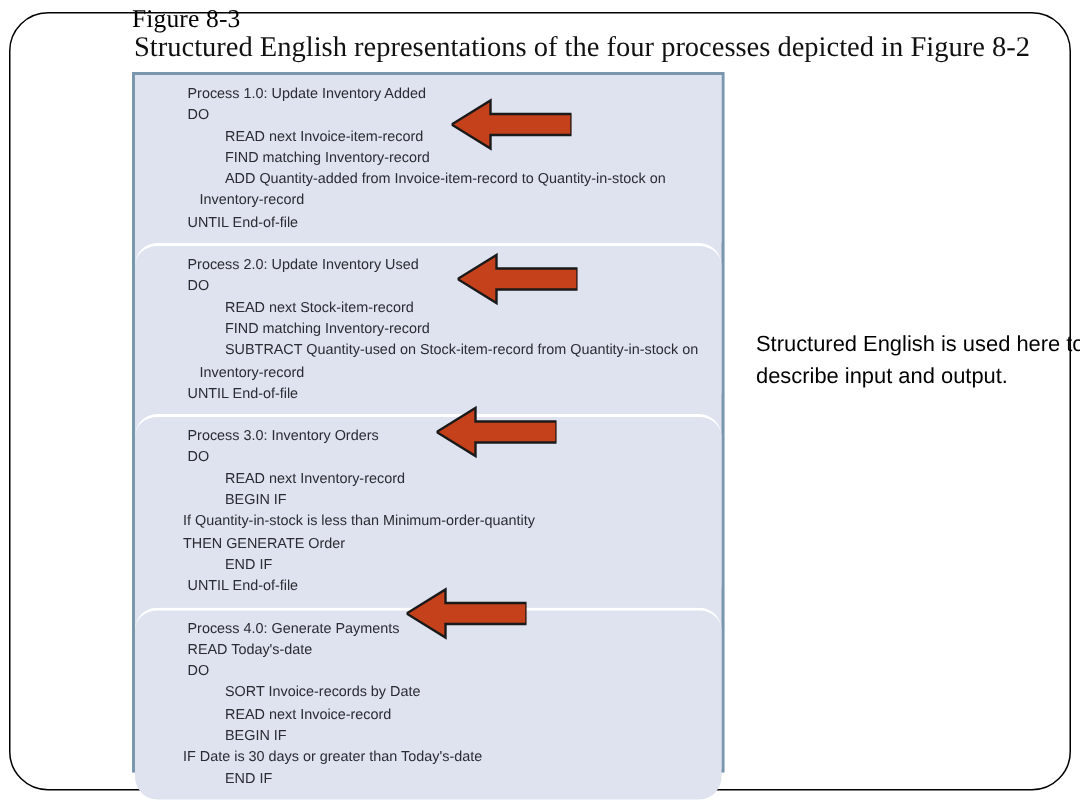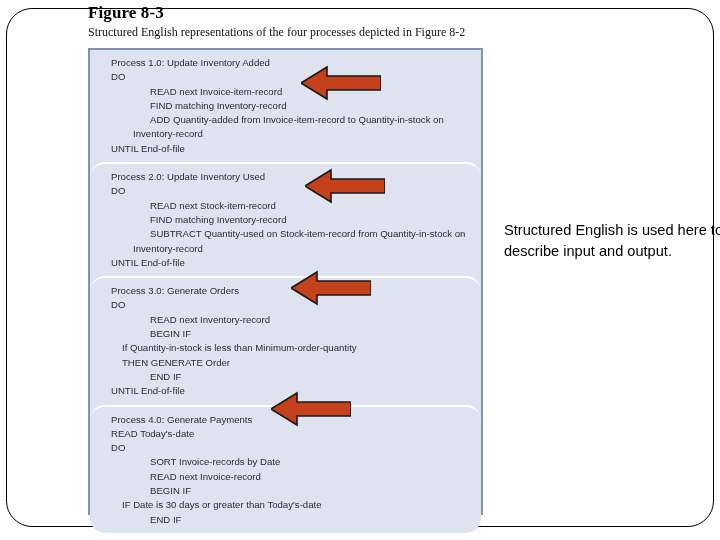--- a/index.html
+++ b/index.html
@@ -30,32 +30,33 @@
 
   
   #figure-caption {
     position: absolute;
     left: 88px;
     top: 3px;
     width: 600px;
   }
   #figure-title {
     font-family: "Liberation Serif", serif;
-    font-weight: bold;
+    font-weight: normal;
     font-size: 17px;
     color: #000000;
     letter-spacing: 0.1px;
     line-height: 20px;
   }
   #figure-subtitle {
     font-family: "Liberation Serif", serif;
-    font-size: 12px;
+    font-size: 19px;
     color: #111111;
     line-height: 16px;
     margin-top: 1px;
+    text-align: center;
   }
 
   
   #figure-box {
     position: absolute;
     left: 88px;
     top: 48px;
     width: 395px;
     height: 467px;
     background: #dee3ef;
@@ -75,21 +76,21 @@
   }
 
   .code-line {
     font-family: "Liberation Sans", sans-serif;
     font-size: 9.6px;
     line-height: 14.3px;
     color: #2b2b33;
     white-space: pre;
     padding-left: 21px;
   }
-  .ind0 { padding-left: 21px; }
+  .ind0 { padding-left: 35px; }
   .ind1 { padding-left: 60px; }
   .ind2 { padding-left: 32px; }
   .ind3 { padding-left: 43px; }
 
   
   .arrow {
     position: absolute;
     pointer-events: none;
   }
   .arrow svg { display: block; }
@@ -129,21 +130,21 @@
     <div class="process-block">
       <div class="code-line ind0">Process 2.0: Update Inventory Used</div>
       <div class="code-line ind0">DO</div>
       <div class="code-line ind1">READ next Stock-item-record</div>
       <div class="code-line ind1">FIND matching Inventory-record</div>
       <div class="code-line ind1">SUBTRACT Quantity-used on Stock-item-record from Quantity-in-stock on</div>
       <div class="code-line ind3">Inventory-record</div>
       <div class="code-line ind0">UNTIL End-of-file</div>
     </div>
     <div class="process-block">
-      <div class="code-line ind0">Process 3.0: Generate Orders</div>
+      <div class="code-line ind0">Process 3.0: Inventory Orders</div>
       <div class="code-line ind0">DO</div>
       <div class="code-line ind1">READ next Inventory-record</div>
       <div class="code-line ind1">BEGIN IF</div>
       <div class="code-line ind2">If Quantity-in-stock is less than Minimum-order-quantity</div>
       <div class="code-line ind2">THEN GENERATE Order</div>
       <div class="code-line ind1">END IF</div>
       <div class="code-line ind0">UNTIL End-of-file</div>
     </div>
     <div class="process-block">
       <div class="code-line ind0">Process 4.0: Generate Payments</div>

